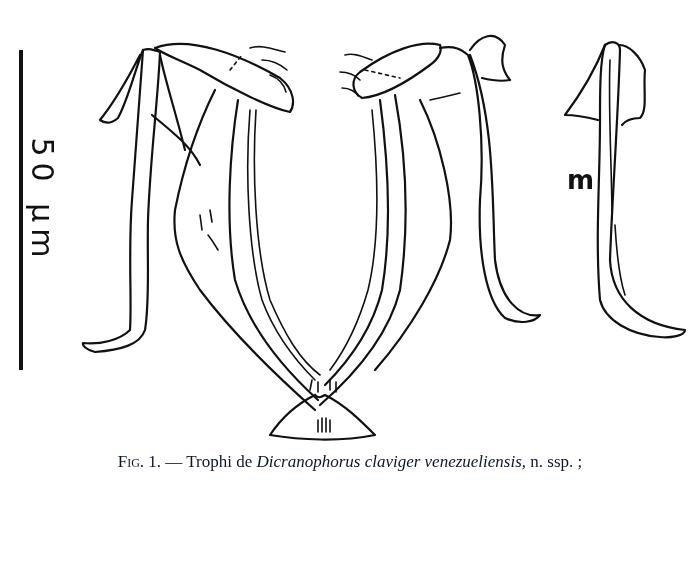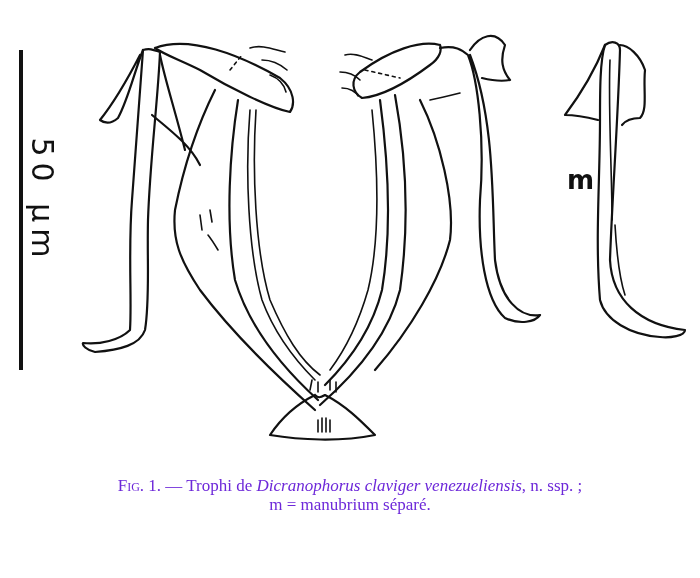--- a/index.html
+++ b/index.html
@@ -16,22 +16,22 @@
   }
   .scale-label span {
     display: inline-block; transform: rotate(90deg); white-space: nowrap;
     font-family: "DejaVu Sans", sans-serif; font-size: 30px; color: #111; letter-spacing: 6px;
   }
   .m-label {
     position: absolute; left: 567px; top: 165px;
     font-family: "DejaVu Sans", sans-serif; font-weight: bold; font-size: 26px; color: #111;
   }
   .caption {
-    position: absolute; left: 0; top: 476px; width: 700px; text-align: center;
-    font-family: "Liberation Serif", "DejaVu Serif", serif; font-size: 17px; color: #6d28d9; line-height: 19px;
+    position: absolute; left: 0; top: 452px; width: 700px; text-align: center;
+    font-family: "Liberation Serif", "DejaVu Serif", serif; font-size: 17px; color: #0f172a; line-height: 19px;
   }
   .caption .sc { font-variant: small-caps; }
   .caption i { font-style: italic; }
 </style>
 </head>
 <body>
 
 <div id="figure">
   <svg viewBox="0 0 700 460" xmlns="http://www.w3.org/2000/svg">
 
@@ -88,14 +88,13 @@
 <div class="m-label">m</div>
 
 <div class="caption">
   <div>
     <span class="sc">Fig.</span>
     <span>1.</span>
     <span>—</span>
     <span>Trophi de</span>
     <i>Dicranophorus claviger venezueliensis</i><span>, n. ssp. ;</span>
   </div>
-  <div>m = manubrium séparé.</div>
 </div>
 
 </body></html>

